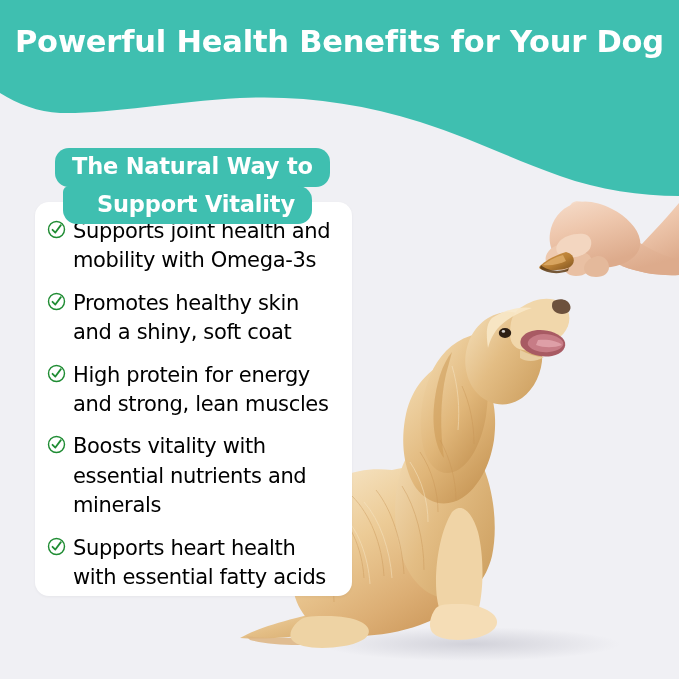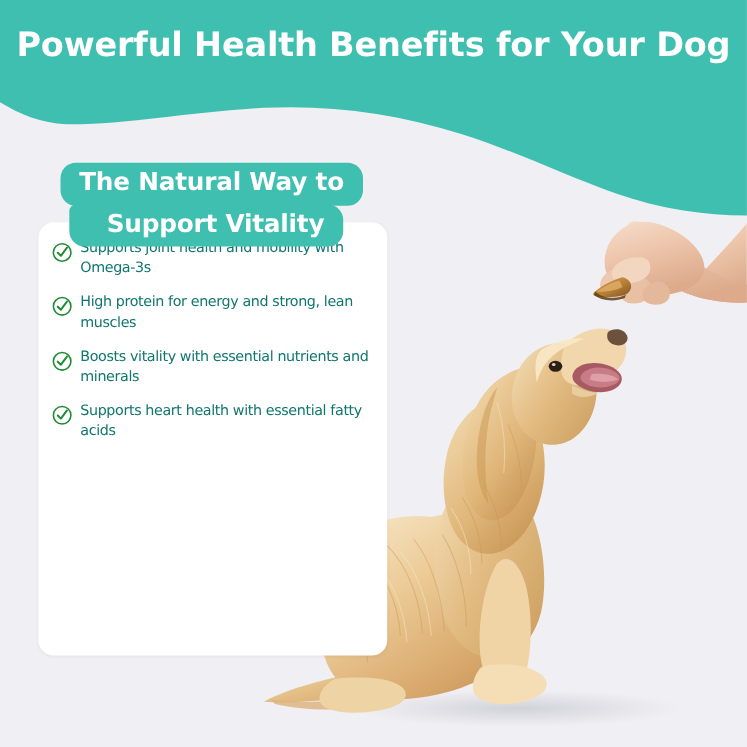--- a/index.html
+++ b/index.html
@@ -81,22 +81,22 @@
     margin-bottom:13px;
   }
   .benefit:last-child{ margin-bottom:0;justify-content:flex-end; }
   .check-icon{
     flex:0 0 auto;
     width:19px; height:19px;
     margin-top:3px;
     margin-right:7px;
   }
   .benefit-text{
-    color:#0f766e;
-    font-size:13px;
+    color:#000000;
+    font-size:21px;
     line-height:1.40;
     font-family:"DejaVu Sans", sans-serif;
     letter-spacing:-0.35px;
     max-width:272px;
   }
 
   
   .photo-layer{
     position:absolute; inset:0;
     z-index:2;
@@ -355,20 +355,27 @@
   <div class="card">
 
     <div class="benefit">
       <svg class="check-icon" viewBox="0 0 20 20">
         <circle cx="10" cy="10" r="8.4" fill="none" stroke="#1f8c33" stroke-width="1.5"></circle>
         <path d="M5.8 10.3 L8.8 13.2 L14.6 5.4" fill="none" stroke="#1f8c33" stroke-width="1.9" stroke-linecap="round" stroke-linejoin="round"></path>
       </svg>
       <div class="benefit-text">Supports joint health and mobility with Omega-3s</div>
     </div>
 
+    <div class="benefit">
+      <svg class="check-icon" viewBox="0 0 20 20">
+        <circle cx="10" cy="10" r="8.4" fill="none" stroke="#1f8c33" stroke-width="1.5"></circle>
+        <path d="M5.8 10.3 L8.8 13.2 L14.6 5.4" fill="none" stroke="#1f8c33" stroke-width="1.9" stroke-linecap="round" stroke-linejoin="round"></path>
+      </svg>
+      <div class="benefit-text">Promotes healthy skin and a shiny, soft coat</div>
+    </div>
 
     <div class="benefit">
       <svg class="check-icon" viewBox="0 0 20 20">
         <circle cx="10" cy="10" r="8.4" fill="none" stroke="#1f8c33" stroke-width="1.5"></circle>
         <path d="M5.8 10.3 L8.8 13.2 L14.6 5.4" fill="none" stroke="#1f8c33" stroke-width="1.9" stroke-linecap="round" stroke-linejoin="round"></path>
       </svg>
       <div class="benefit-text">High protein for energy and strong, lean muscles</div>
     </div>
 
 

